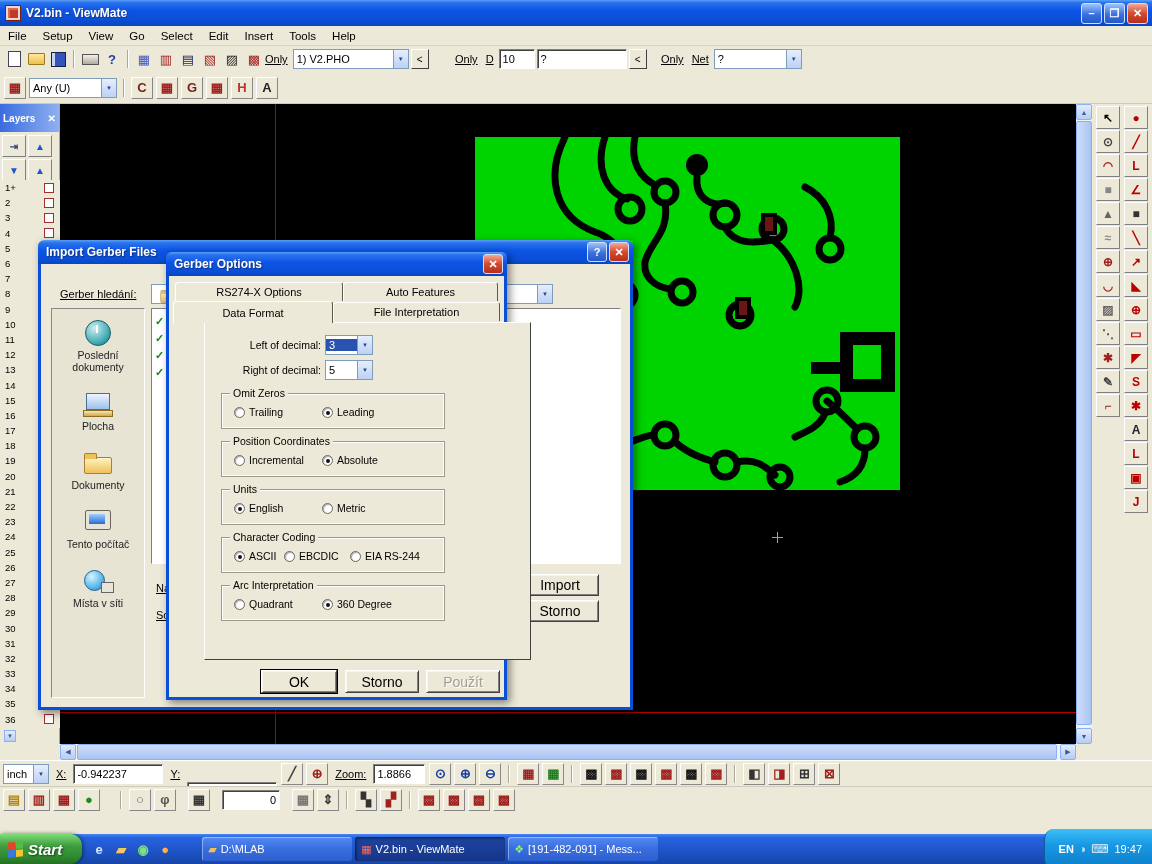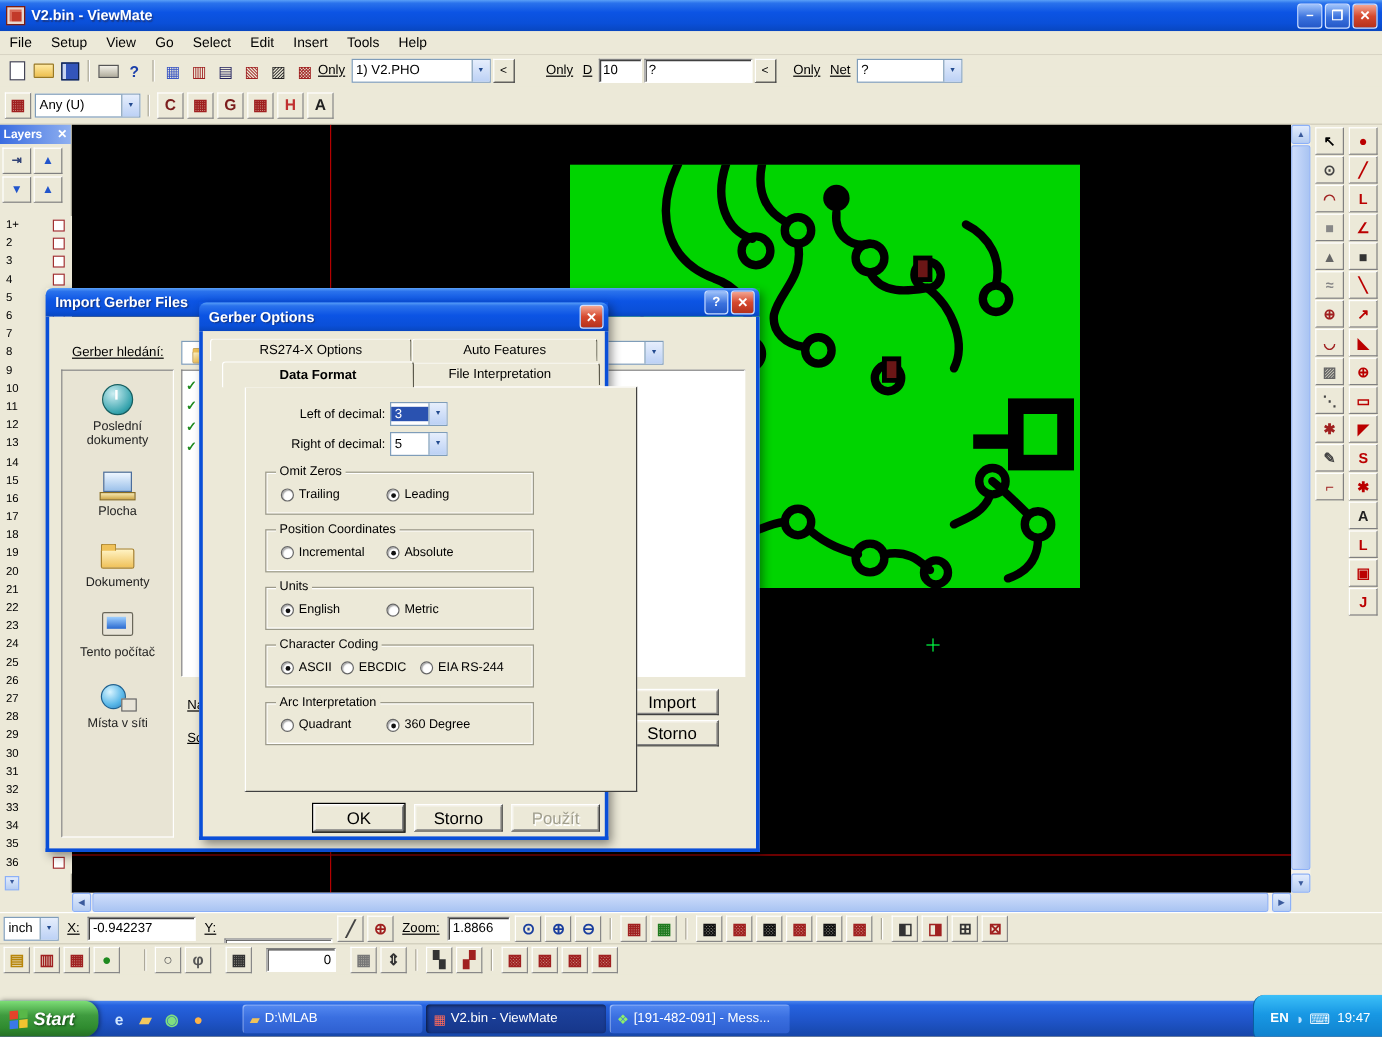--- a/index.html
+++ b/index.html
@@ -67,21 +67,21 @@
 
 
 .toolcol{position:absolute;display:flex;flex-direction:column;gap:1px;}
 .toolcol1{left:1096px;top:106px;}
 .toolcol2{left:1124px;top:106px;}
 .tool-btn{width:24px;height:23px;background:#ece9d8;border:1px solid #fff;border-right-color:#808080;border-bottom-color:#808080;
  display:flex;align-items:center;justify-content:center;font-size:12px;font-weight:bold;}
 
 
 .layers-panel{position:absolute;left:0;top:104px;width:60px;height:640px;background:#ece9d8;border-right:1px solid #aca899;z-index:20;}
-.layers-title{height:16px;background:linear-gradient(90deg,#3a6ce0,#8fb0f0);color:#fff;font-size:10px;display:flex;align-items:center;padding:0 3px;font-weight:bold;}
+.layers-title{height:28px;background:linear-gradient(90deg,#3a6ce0,#8fb0f0);color:#fff;font-size:10px;display:flex;align-items:center;padding:0 3px;font-weight:bold;}
 .layers-title .lx{margin-left:auto;font-weight:bold;color:#fff;font-size:10px;}
 .layers-tools{display:flex;flex-wrap:wrap;gap:2px;padding:3px 2px;width:60px;}
 .layers-tools .tool-btn{width:24px;height:22px;font-size:10px;}
 .layers-list{position:absolute;left:0;top:76px;width:60px;height:548px;overflow:hidden;background:#ece9d8;}
 .layer-row{height:15.2px;display:flex;align-items:center;justify-content:space-between;padding:0 6px 0 5px;font-size:9.5px;}
 .layer-row .swatch{width:10px;height:10px;background:#fff;border:1px solid #a03030;}
 .list-up{position:absolute;left:46px;top:78px;}
 .list-down{position:absolute;left:4px;top:626px;}
 .mini-arrow{width:12px;height:12px;font-size:6px;background:linear-gradient(#e2ecfd,#b6cdf2);border:1px solid #8cb0f8;display:flex;align-items:center;justify-content:center;color:#3a5a9c;}
 
@@ -715,21 +715,21 @@
   </div>
 
   <div class="xp-window gerber-dlg">
     <div class="xp-title">
       <span class="tt">Gerber Options</span>
       <span class="win-btn close">✕</span>
     </div>
     <div class="xp-body">
       <div class="tab" style="left:6px;top:6px;width:168px;">RS274-X Options</div>
       <div class="tab" style="left:174px;top:6px;width:155px;">Auto Features</div>
-      <div class="tab active" style="left:16px;top:25px;width:160px;height:22px;font-weight:bold;">Data Format</div>
+      <div class="tab active" style="left:4px;top:25px;width:160px;height:22px;font-weight:normal;">Data Format</div>
       <div class="tab" style="left:164px;top:26px;width:167px;">File Interpretation</div>
       <div class="tabpanel" style="left:4px;top:46px;width:327px;height:338px;">
         <div class="dec-row" style="left:28px;top:12px;">
           <span class="dl">Left of decimal:</span>
           <span class="combo dec-combo">
             <span class="cval sel">3</span>
             <span class="carrow">▼</span>
           </span>
         </div>
         <div class="dec-row" style="left:28px;top:37px;">

